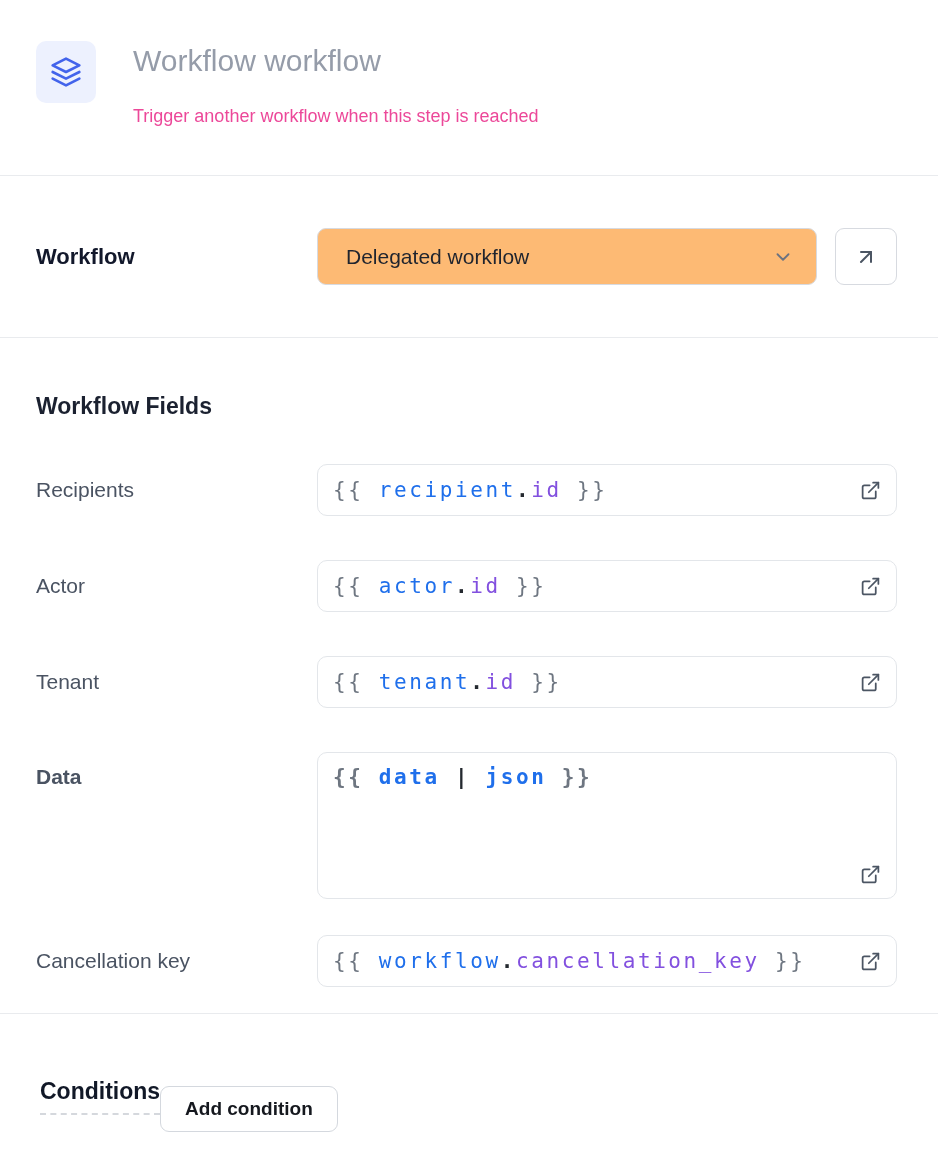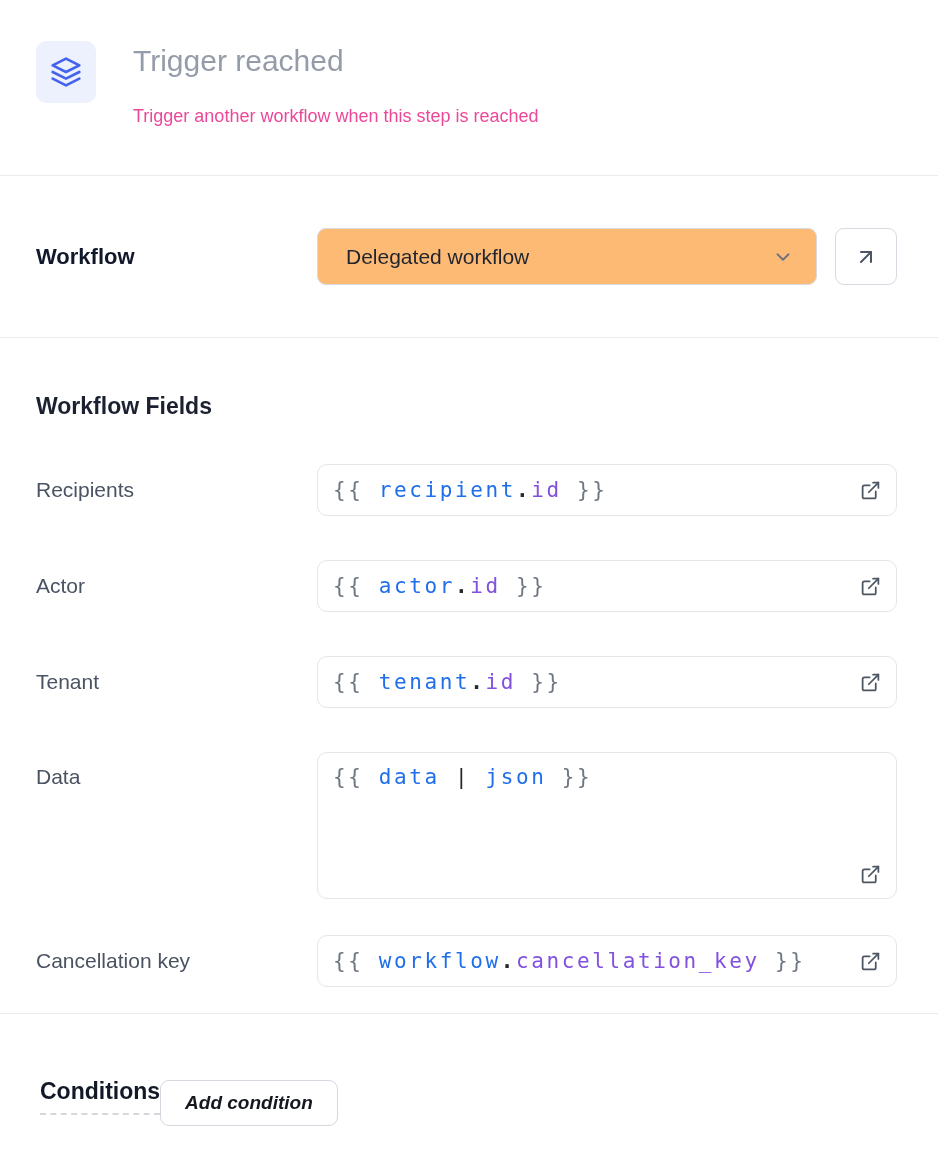--- a/index.html
+++ b/index.html
@@ -28,21 +28,21 @@
   .select .chev{width:22px;height:22px;color:#6B7280;flex:0 0 auto;}
   .open-btn{flex:0 0 62px;height:57px;margin-left:18px;box-sizing:border-box;border:1px solid #D7DAE0;
     border-radius:9px;background:#fff;display:flex;align-items:center;justify-content:center;
     color:#4B5563;cursor:pointer;padding:0;}
   .open-btn svg{width:24px;height:24px;}
 
   
   .fields-section{height:676px;padding:55px 41px 0 36px;}
   .fields-heading{font-size:23px;font-weight:700;color:#1B2130;margin:0 0 45px 0;line-height:26px;}
   .field-row{display:flex;align-items:center;margin-bottom:44px;}
-  .field-row.align-top{align-items:flex-start;margin-bottom:36px;}
+  .field-row.align-top{align-items:flex-start;margin-bottom:36px;font-weight:bold;}
   .field-row.align-top .field-label{padding-top:13px;}
   .field-label{flex:0 0 281px;font-size:21px;color:#4A5362;line-height:24px;}
   .code-input{flex:1 1 auto;min-width:0;height:52px;box-sizing:border-box;border:1px solid #E3E6EA;
     border-radius:10px;background:#fff;display:flex;align-items:center;padding:0 15px;cursor:text;}
   .code-input.textarea{height:147px;align-items:flex-start;padding-top:12px;position:relative;}
   .code-text{font-family:"DejaVu Sans Mono","Liberation Mono",monospace;font-size:21px;
     letter-spacing:2.6px;white-space:pre;color:#6E7681;flex:0 1 auto;overflow:hidden;}
   .tok-punct{color:#6E7681;}
   .tok-var{color:#1F6FEB;}
   .tok-prop{color:#8250DF;}
@@ -52,37 +52,37 @@
   .ext-icon svg{width:21px;height:21px;}
   .code-input.textarea .ext-icon{position:absolute;right:15px;bottom:13px;margin:0;padding:0;}
 
   
   .conditions-section{border-bottom:none;padding:58px 41px 0 40px;display:flex;
     justify-content:flex-start;align-items:flex-start;}
   .cond-heading{font-size:23px;font-weight:700;color:#111827;margin:0;padding:6px 0 9px 0;
     border-bottom:2px dashed #D5D8DD;display:inline-block;line-height:26px;}
   .add-btn{height:46px;box-sizing:border-box;border:1px solid #D4D8DE;border-radius:9px;background:#fff;
     font-family:inherit;font-size:19px;font-weight:600;color:#15181E;padding:0 24px;cursor:pointer;
-    margin-top:8px;font-style:italic;}
+    margin-top:14px;}
 </style>
 </head>
 <body>
 
 <div class="section header">
   <div class="icon-box">
     <span style="display:flex;">
       <svg viewBox="0 0 24 24" width="32" height="32" fill="none" stroke="currentColor" stroke-width="2" stroke-linecap="round" stroke-linejoin="round">
         <polygon points="12 2 2 7 12 12 22 7 12 2"></polygon>
         <polyline points="2 12 12 17 22 12"></polyline>
         <polyline points="2 17 12 22 22 17"></polyline>
       </svg>
     </span>
   </div>
   <div class="header-text">
-    <h1 class="hdr-title">Trigger reached</h1>
+    <h1 class="hdr-title">Workflow workflow</h1>
     <p class="hdr-sub">Trigger another workflow when this step is reached</p>
   </div>
 </div>
 
 <div class="section workflow-section">
   <span class="row-label">Workflow</span>
   <div class="select">
     <span class="select-value">Delegated workflow</span>
     <span class="chev" style="display:flex;">
       <svg viewBox="0 0 24 24" width="22" height="22" fill="none" stroke="currentColor" stroke-width="2" stroke-linecap="round" stroke-linejoin="round">

